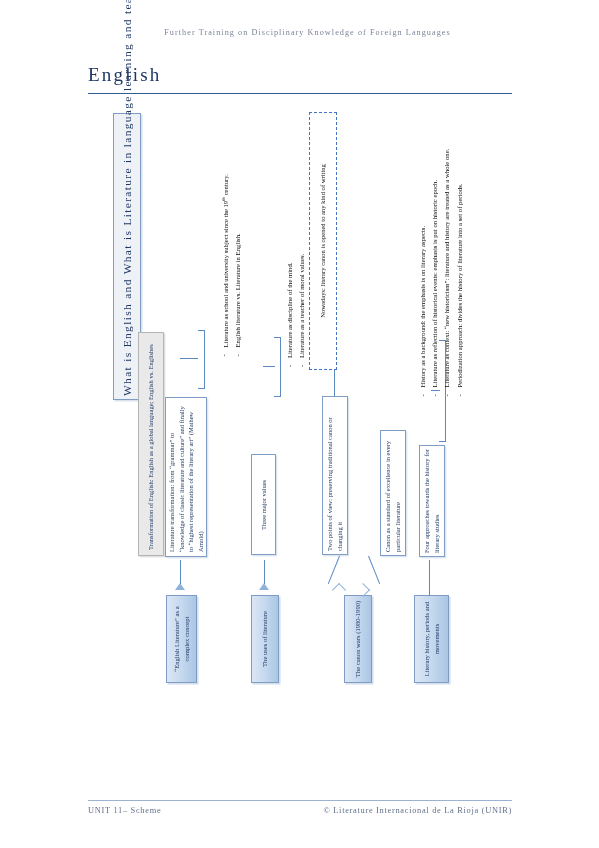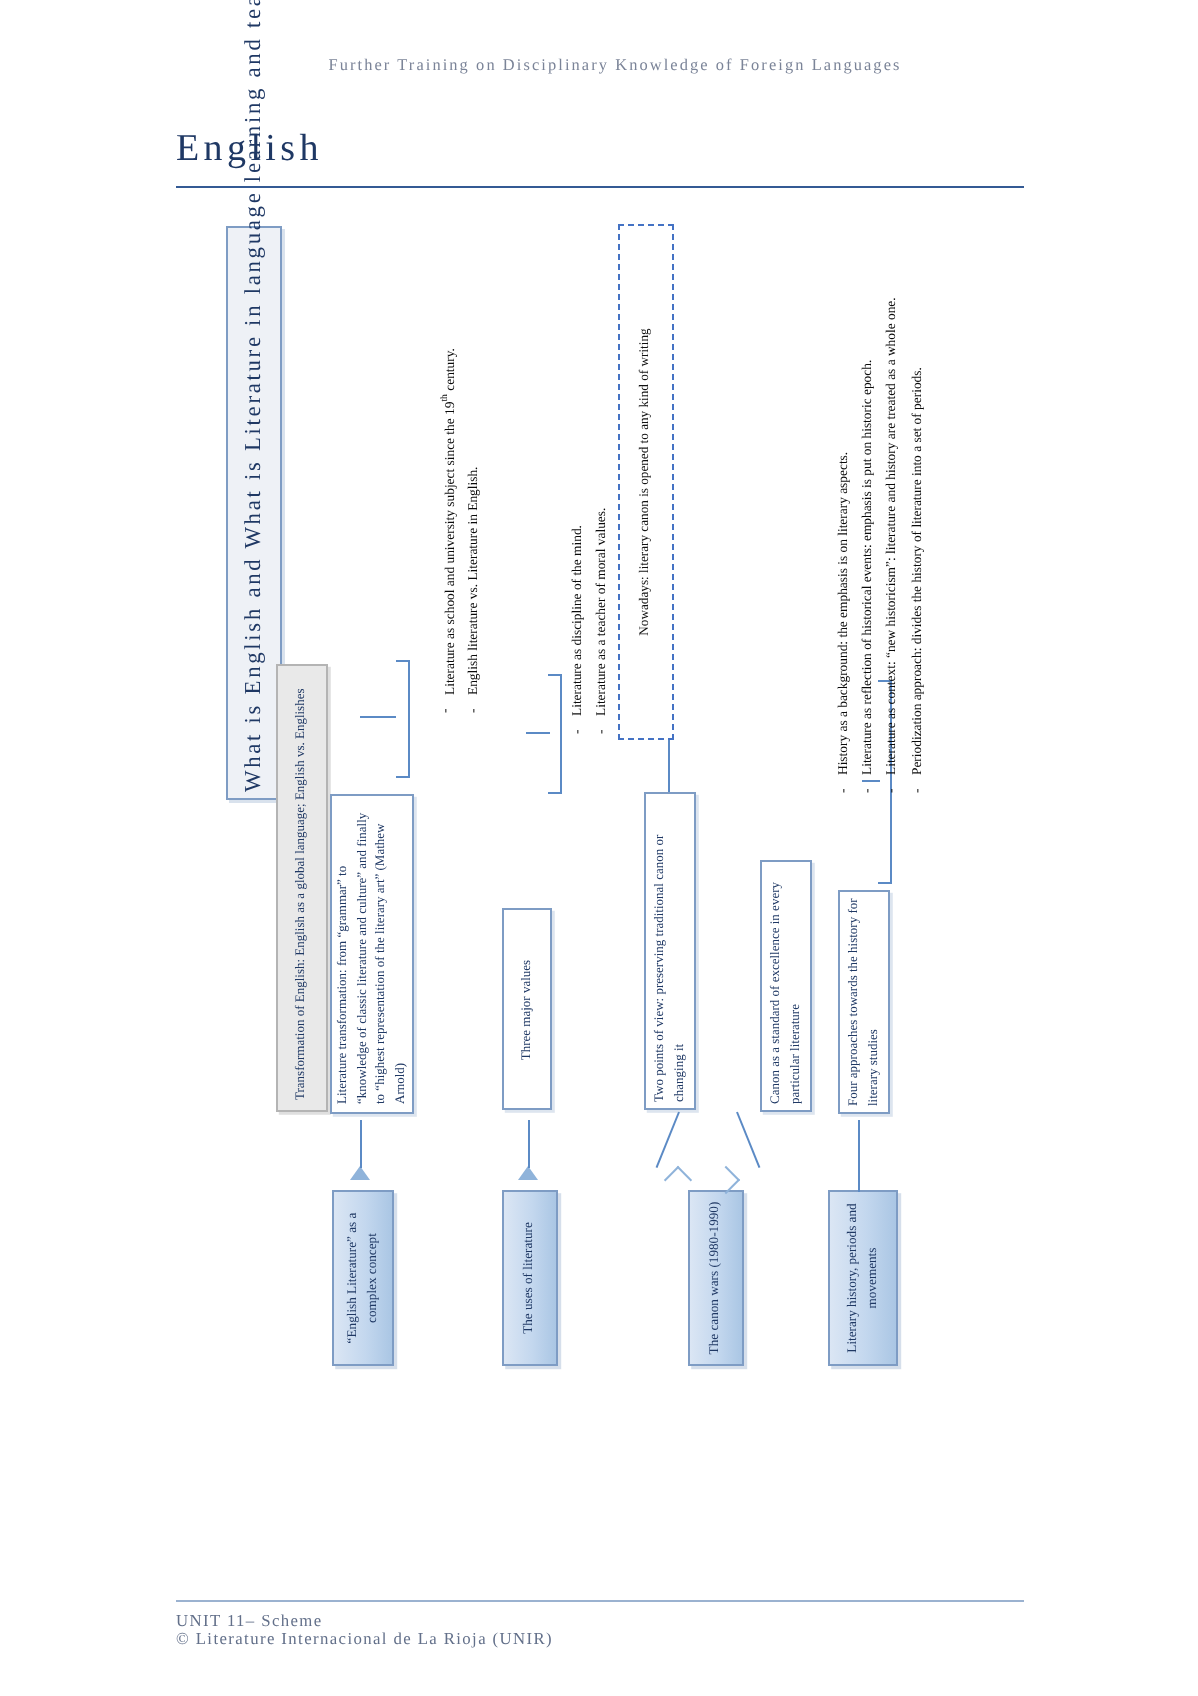--- a/index.html
+++ b/index.html
@@ -47,21 +47,20 @@
     left:88px;top:800px;
     width:424px;height:0;
     border-top:1px solid #9bb2d0;
   }
   .footer{
     position:absolute;
     left:88px;top:806px;width:424px;
     display:flex;justify-content:space-between;align-items:baseline;
     font-size:8.4px;color:#63708a;letter-spacing:.7px;
     white-space:nowrap;
-    flex-direction:column;
   }
 
   
   .diagram{position:absolute;left:0;top:0;width:599px;height:848px;}
 
   
   .banner{
     position:absolute;
     left:113px;top:113px;
     width:26px;height:285px;

